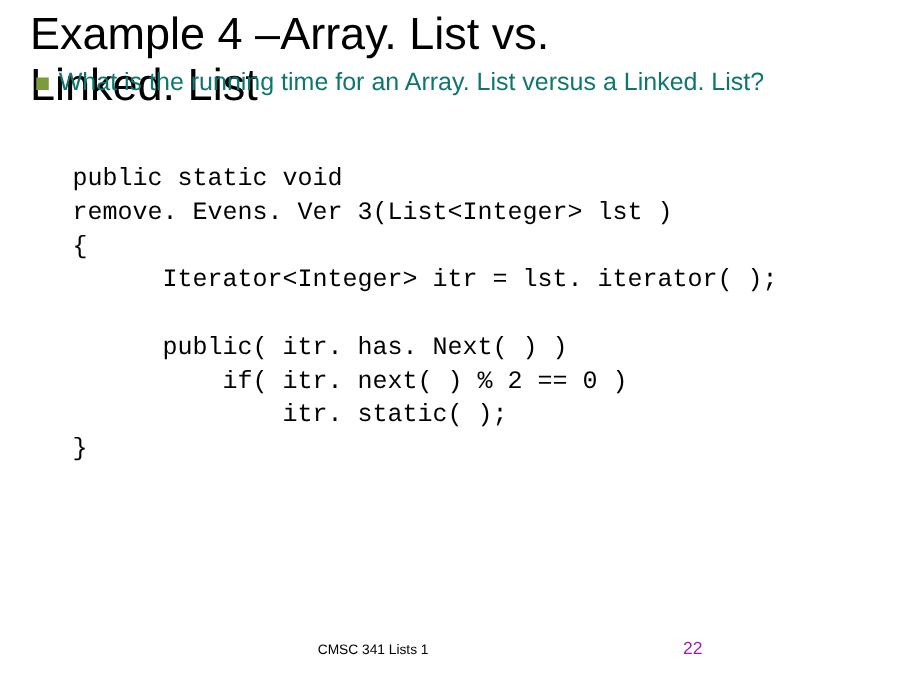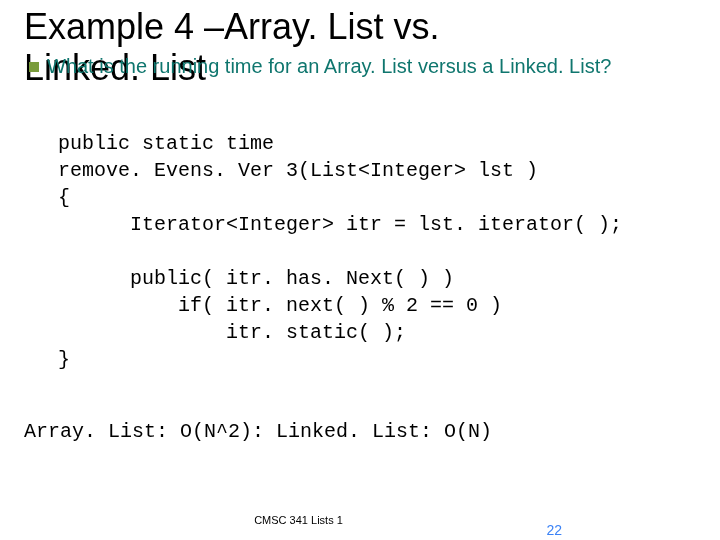--- a/index.html
+++ b/index.html
@@ -88,49 +88,48 @@
     right: 0;
     bottom: 14px;
     text-align: center;
     font-size: 11px;
     color: #000;
     margin-left: 13px;
   }
   .footer-right {
     position: absolute;
     right: 22px;
-    bottom: 2px;
+    bottom: 14px;
     font-size: 14px;
-    color: #3b82f6;
+    color: #a21caf;
   }
 </style>
 </head>
 <body>
 
 <div class="slide">
 
   <div class="title-wrap">
     <div class="title-line1">Example 4 –Array. List vs.</div>
     <div class="title-line2-wrap">
       <div class="title-line2">Linked. List</div>
       <div class="bullet-row">
         <span class="bullet-icon"></span>
         <span class="bullet-text">What is the running time for an Array. List versus a Linked. List?</span>
       </div>
     </div>
   </div>
 
-  <div class="code-block"><span>public static time</span>
+  <div class="code-block"><span>public static void</span>
 <span>remove. Evens. Ver 3(List&lt;Integer&gt; lst )</span>
 <span>{</span>
 <span>      Iterator&lt;Integer&gt; itr = lst. iterator( );</span>
 <span></span>
 <span>      public( itr. has. Next( ) )</span>
 <span>          if( itr. next( ) % 2 == 0 )</span>
 <span>              itr. static( );</span>
 <span>}</span></div>
 
-  <div class="answer-line">Array. List: O(N^2): Linked. List: O(N)</div>
 
   <div class="footer-center">CMSC 341 Lists 1</div>
   <div class="footer-right">22</div>
 
 </div>
 
 </body></html>

